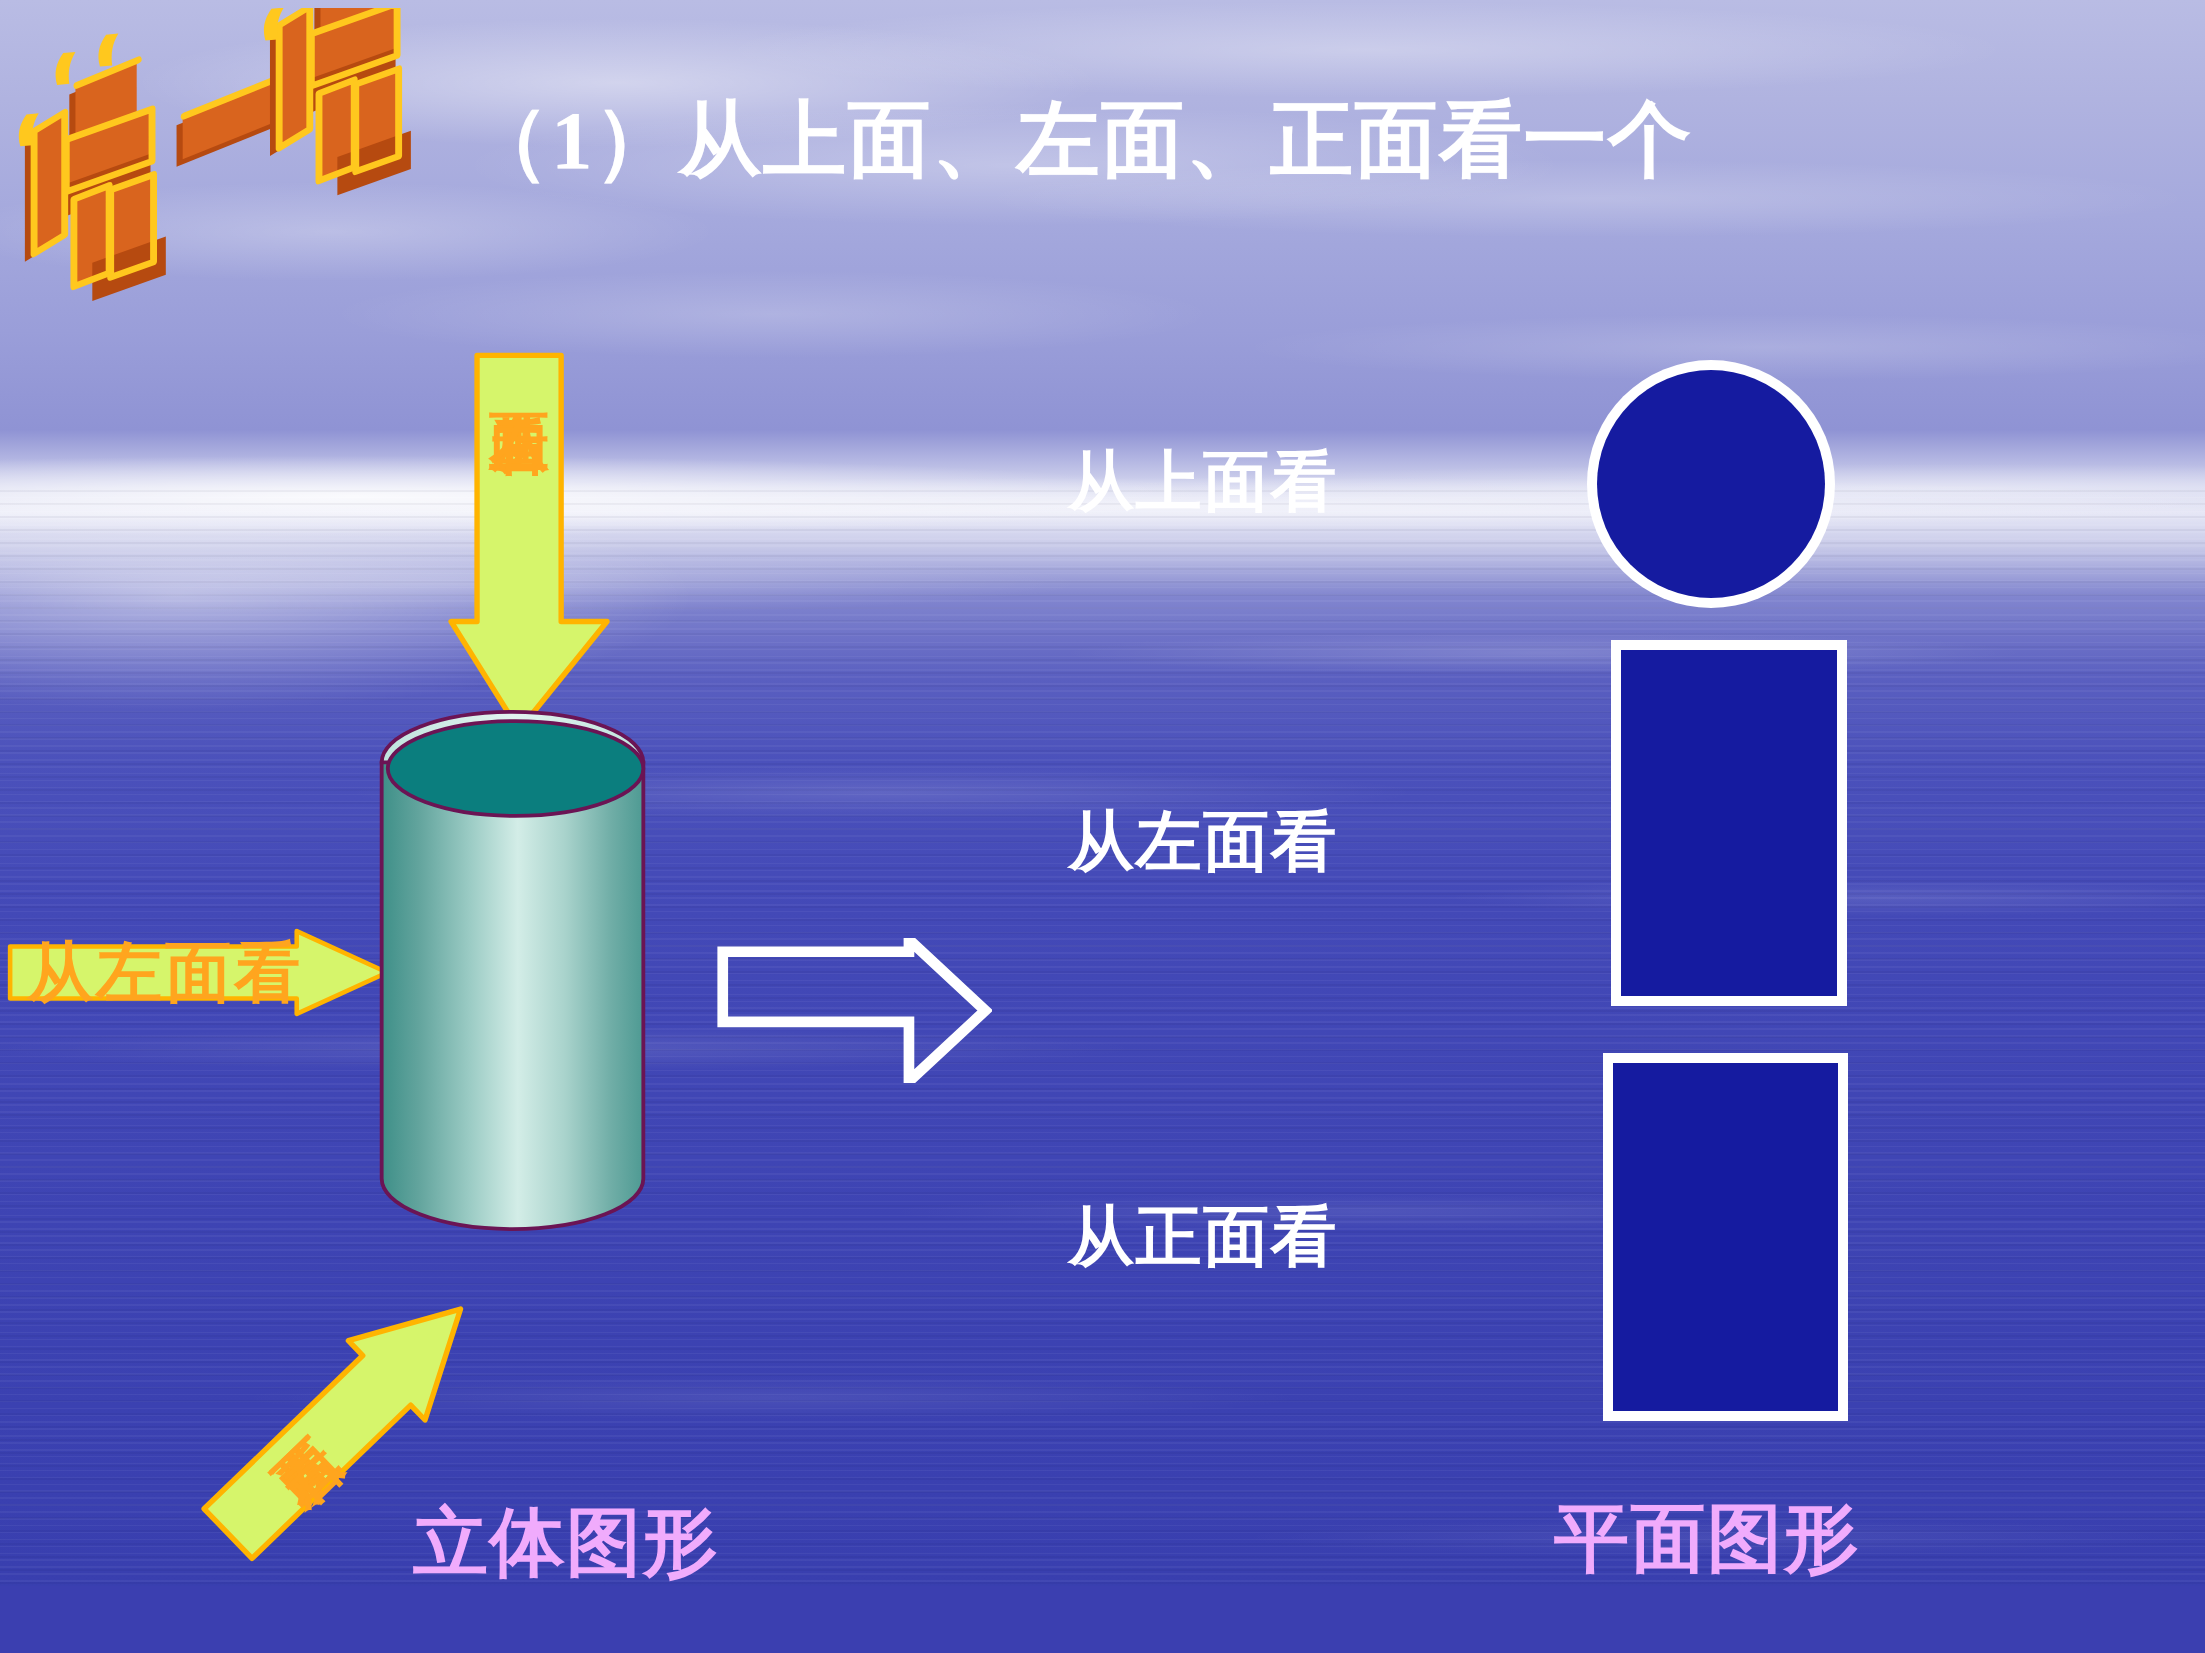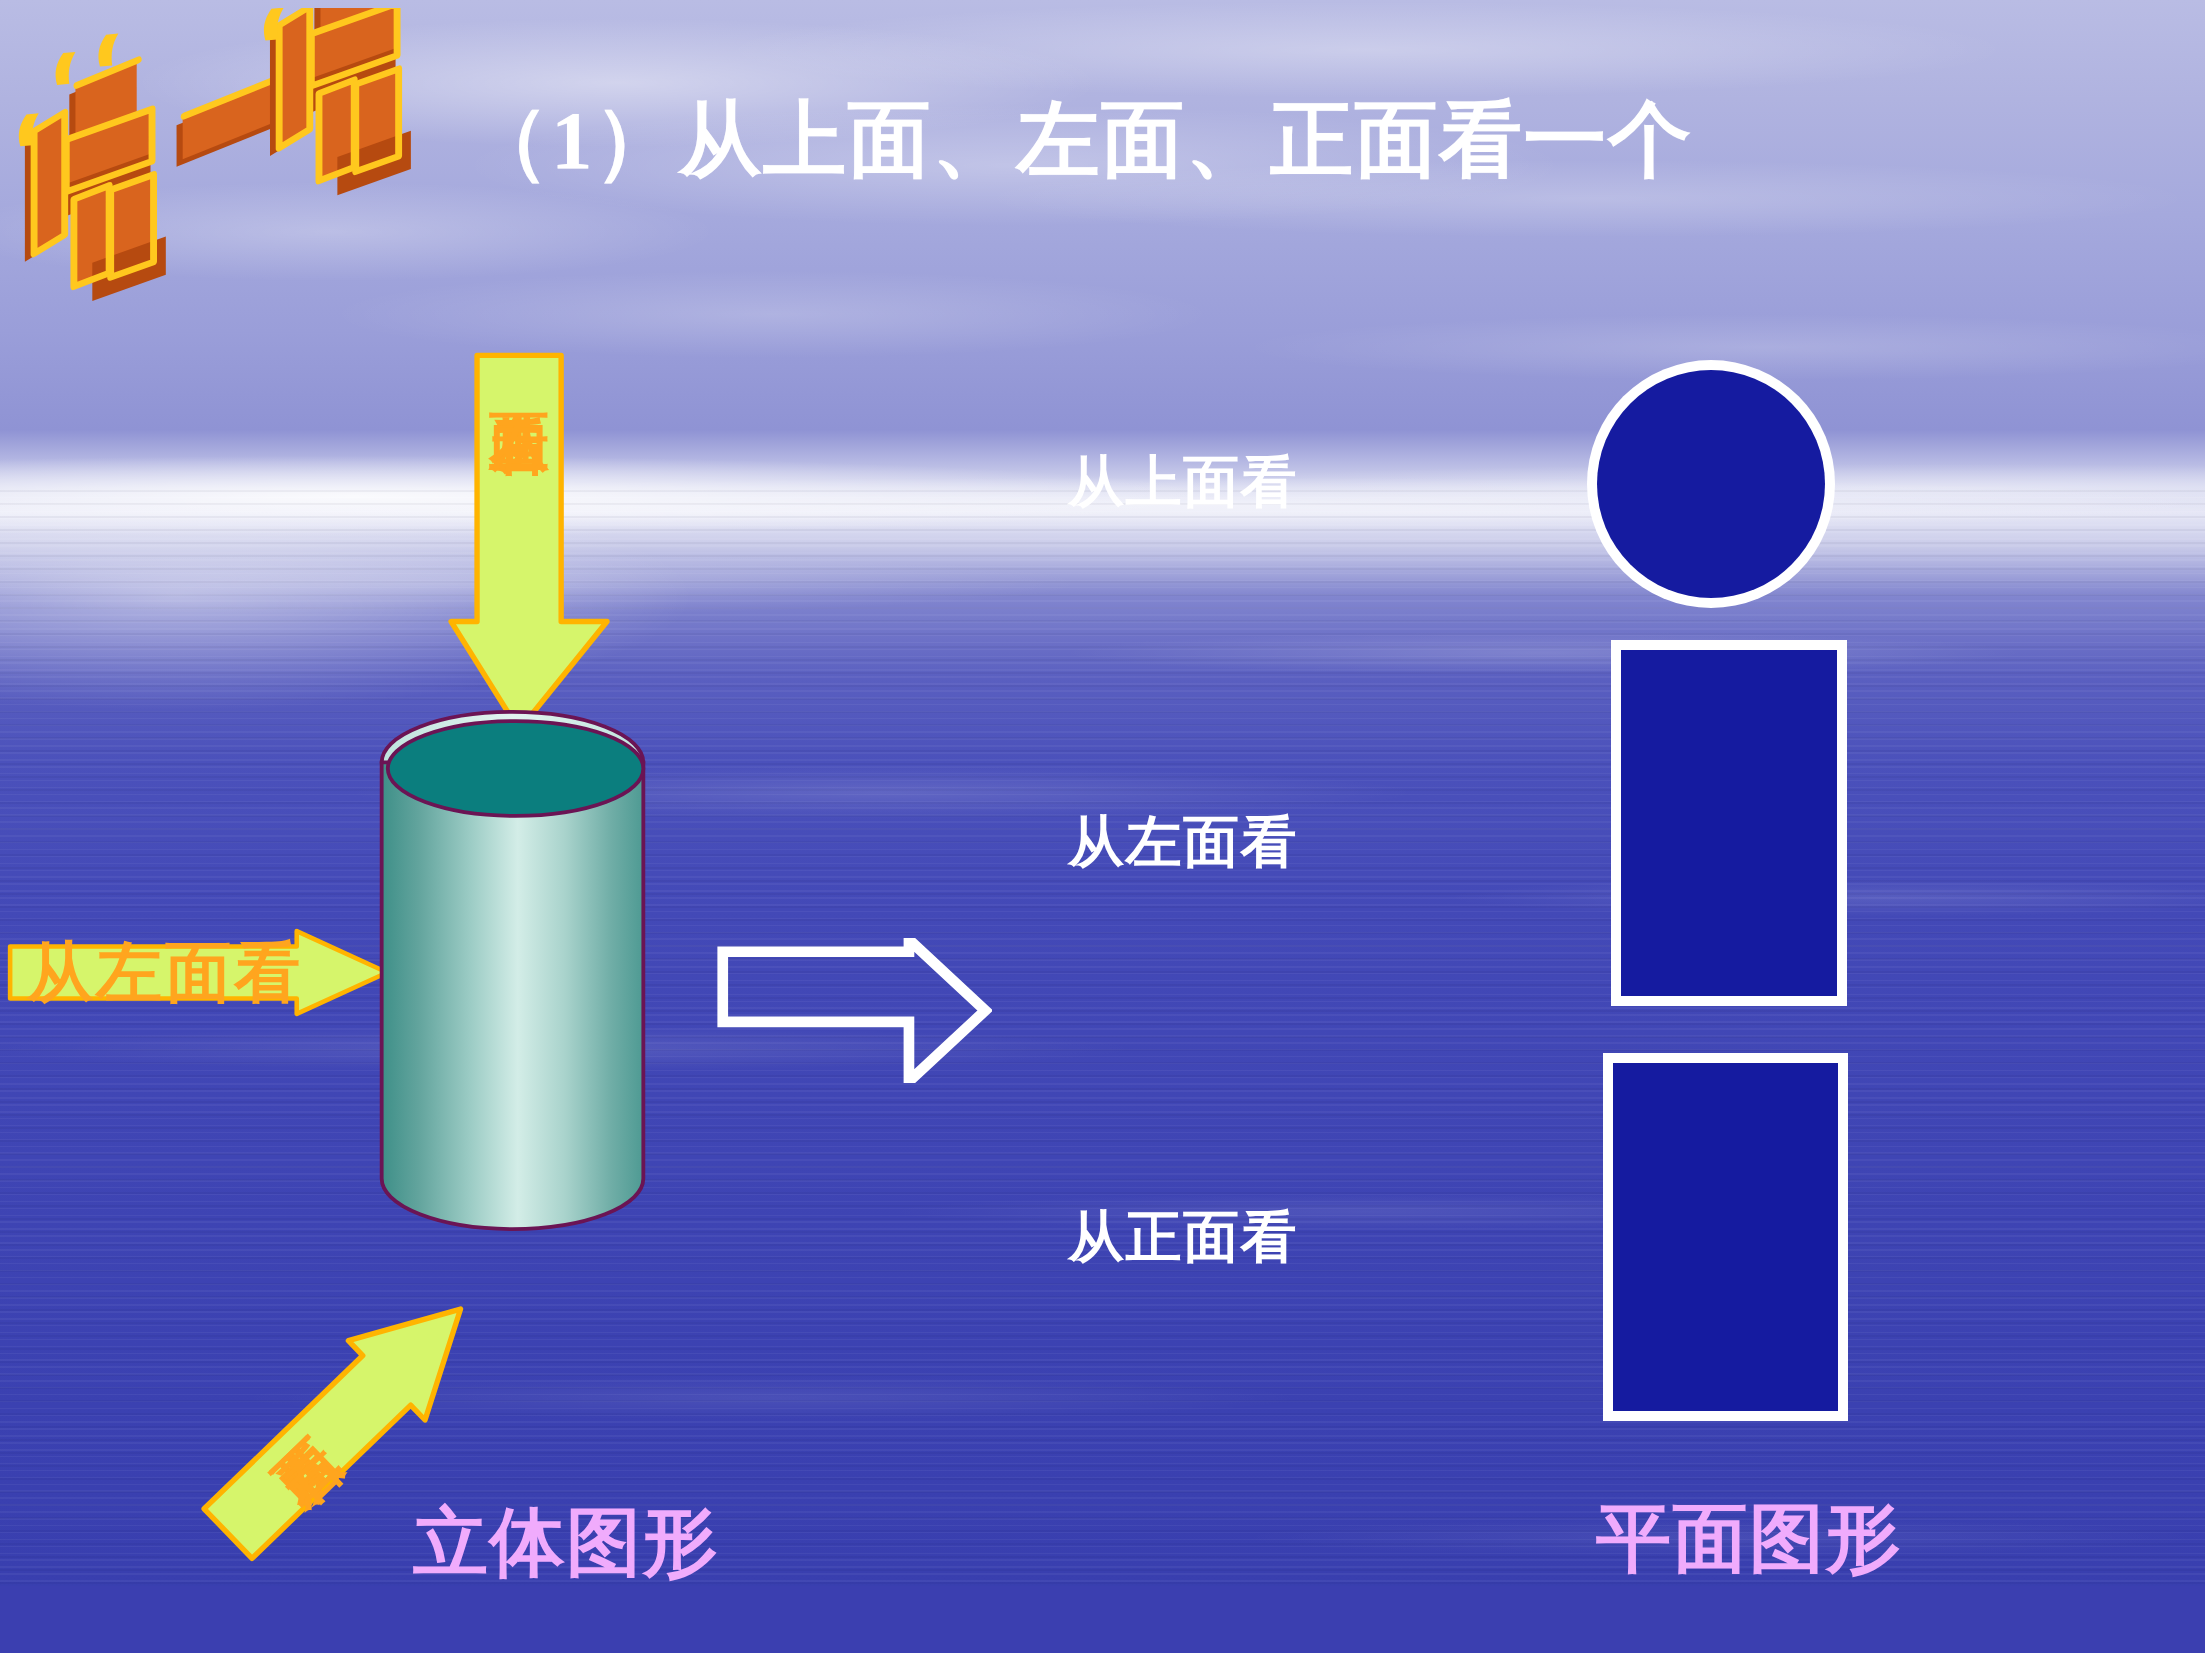--- a/index.html
+++ b/index.html
@@ -128,21 +128,21 @@
   
   #cylinder{position:absolute;left:348px;top:704px;width:329px;height:559px;}
 
   
   #white-arrow{position:absolute;left:716px;top:938px;width:276px;height:145px;}
 
   
   .view-label{
     position:absolute;color:#ffffff;font-weight:700;
     font-family:"Liberation Serif", serif;
-    font-size:56px;line-height:92px;letter-spacing:1.5px;white-space:nowrap;
+    font-size:66px;line-height:92px;letter-spacing:1.5px;white-space:nowrap;
   }
   #label-top{left:1068px;top:436px;}
   #label-left{left:1068px;top:796px;}
   #label-front{left:1068px;top:1191px;}
 
   
   #shape-circle{
     position:absolute;left:1597px;top:370px;width:228px;height:228px;
     border-radius:50%;background:#151BA0;
     box-shadow:0 0 0 10px #ffffff;
@@ -154,21 +154,21 @@
   #shape-rect-left{left:1611px;top:640px;width:236px;height:366px;}
   #shape-rect-front{left:1603px;top:1053px;width:245px;height:368px;}
 
   
   .red-label{
     position:absolute;color:#f0abfc;font-weight:700;
     font-family:"Liberation Serif", serif;
     font-size:75px;line-height:92px;letter-spacing:1.5px;white-space:nowrap;
   }
   #solid-label{left:413px;top:1497px;}
-  #plane-label{left:1596px;top:1493px;}
+  #plane-label{left:1554px;top:1493px;}
 </style>
 </head>
 <body>
 
 <div id="slide">
 
   <div class="bg-layer bg-base"></div>
   <div class="bg-layer bg-clouds"></div>
   <div class="bg-layer bg-horizon"></div>
   <div class="bg-layer bg-sea"></div>

